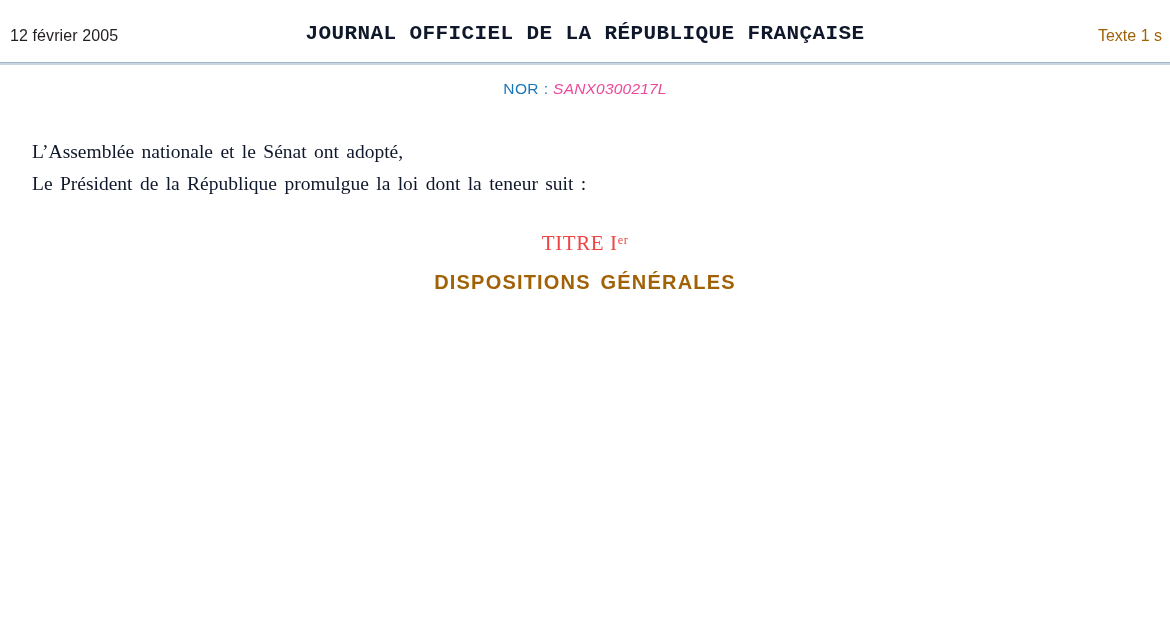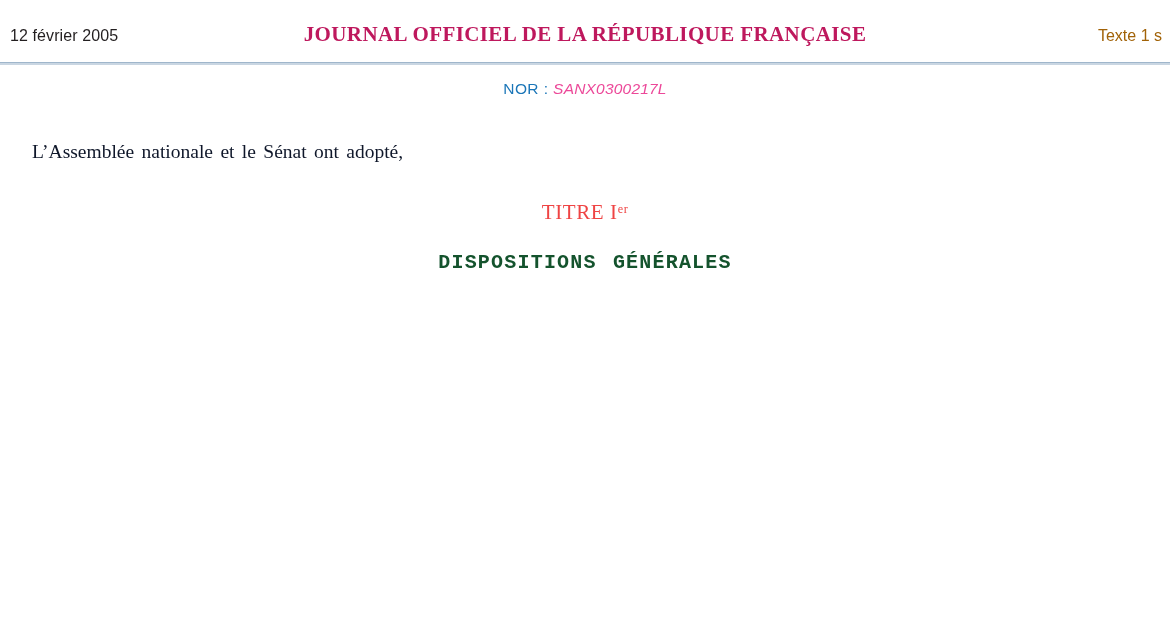--- a/index.html
+++ b/index.html
@@ -39,24 +39,24 @@
     font-size: 16px;
     color: #231f20;
     letter-spacing: 0.1px;
   }
   .masthead-title {
     position: absolute;
     left: 0;
     right: 0;
     top: 22px;
     text-align: center;
-    font-family: Liberation Serif, serif;
+    font-family: Liberation Mono, monospace;
     font-size: 21px;
     font-weight: 700;
-    color: #be185d;
+    color: #0f172a;
     letter-spacing: 0.4px;
   }
   .masthead-texte {
     position: absolute;
     right: 8px;
     top: 27px;
     font-family: "Liberation Sans", sans-serif;
     font-size: 16px;
     color: #a16207;
     white-space: nowrap;
@@ -146,26 +146,26 @@
     font-size: 21px;
     color: #ef4444;
     letter-spacing: 0.6px;
   }
   .titre sup {
     font-size: 0.58em;
     vertical-align: 0.5em;
   }
 
   .section-heading {
-    margin-top: 26px;
-    text-align: center;
-    font-family: Liberation Mono, monospace;
+    margin-top: 15px;
+    text-align: center;
+    font-family: Liberation Sans, sans-serif;
     font-size: 20px;
     font-weight: 700;
-    color: #14532d;
+    color: #a16207;
     letter-spacing: 1.2px;
     word-spacing: 3px;
   }
 
   .article-heading {
     margin-top: 20px;
     text-align: center;
     font-family: "Liberation Sans", sans-serif;
     font-size: 19px;
     font-weight: 700;
@@ -198,20 +198,21 @@
 
 
 
     <div class="nor-line">
       <span>NOR :</span>
       <span class="nor-value">SANX0300217L</span>
     </div>
 
     <div class="preamble">
       <div>L’Assemblée nationale et le Sénat ont adopté,</div>
+      <div>Le Président de la République promulgue la loi dont la teneur suit :</div>
     </div>
 
     <div class="titre">
       <span>TITRE I</span><sup>er</sup>
     </div>
 
     <div class="section-heading">DISPOSITIONS GÉNÉRALES</div>
 
 
   </div>

